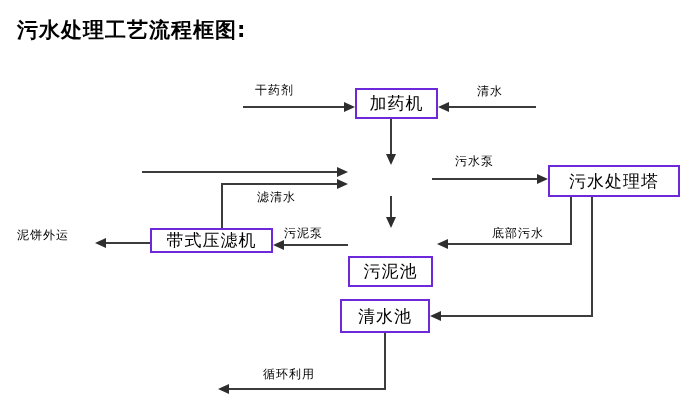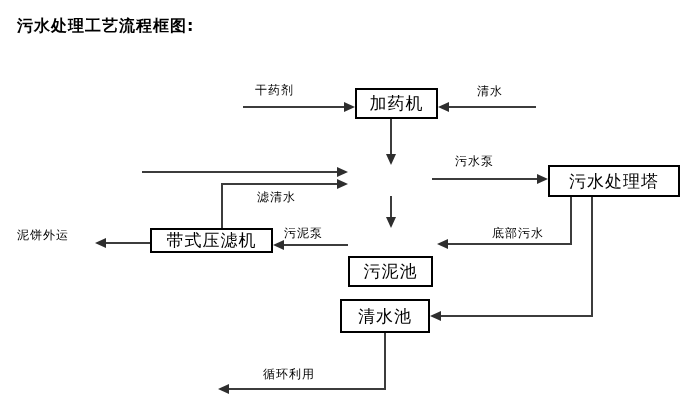--- a/index.html
+++ b/index.html
@@ -13,28 +13,28 @@
     height: 420px;
     background: #ffffff;
     font-family: "DejaVu Sans", "Liberation Sans", sans-serif;
     color: #000000;
     overflow: hidden;
   }
   .title {
     position: absolute;
     left: 17px;
     top: 16px;
-    font-size: 16px;
+    font-size: 21px;
     font-weight: bold;
     letter-spacing: 1px;
     white-space: nowrap;
   }
   .node {
     position: absolute;
-    border: 2px solid #000000;
+    border: 2px solid #6d28d9;
     background: #ffffff;
     display: flex;
     align-items: center;
     justify-content: center;
     font-size: 17px;
     letter-spacing: 1px;
     white-space: nowrap;
     box-sizing: border-box;
   }
   .edge-label {

